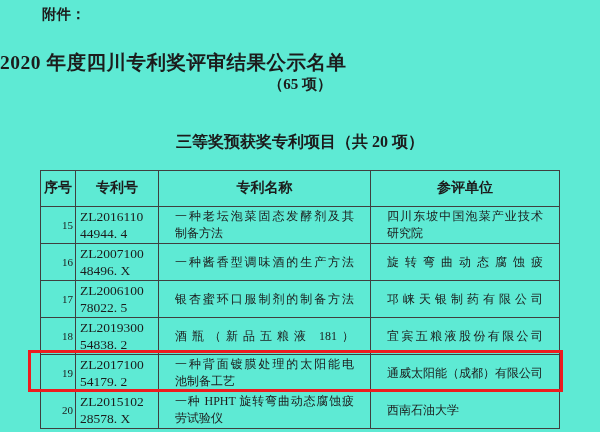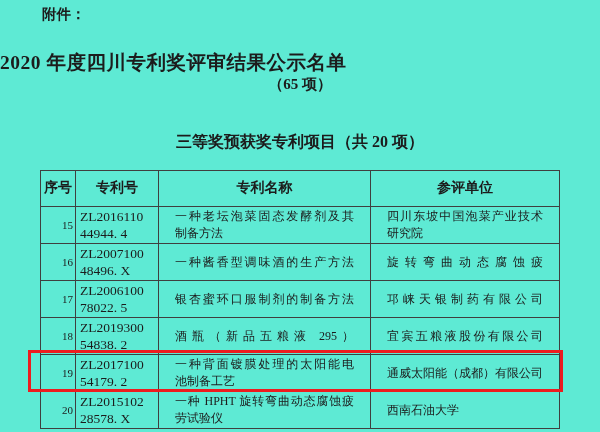--- a/index.html
+++ b/index.html
@@ -173,21 +173,21 @@
       </td>
     </tr>
 
     <tr class="data-row">
       <td class="c-no">18</td>
       <td class="c-patno">
         <div class="ln">ZL2019300</div>
         <div class="ln">54838. 2</div>
       </td>
       <td class="c-name">
-        <div class="ln stretch">酒瓶（新品五粮液 295）</div>
+        <div class="ln stretch">酒瓶（新品五粮液 181）</div>
       </td>
       <td class="c-unit">
         <div class="ln stretch">宜宾五粮液股份有限公司</div>
       </td>
     </tr>
 
     <tr class="data-row">
       <td class="c-no">19</td>
       <td class="c-patno">
         <div class="ln">ZL2017100</div>

